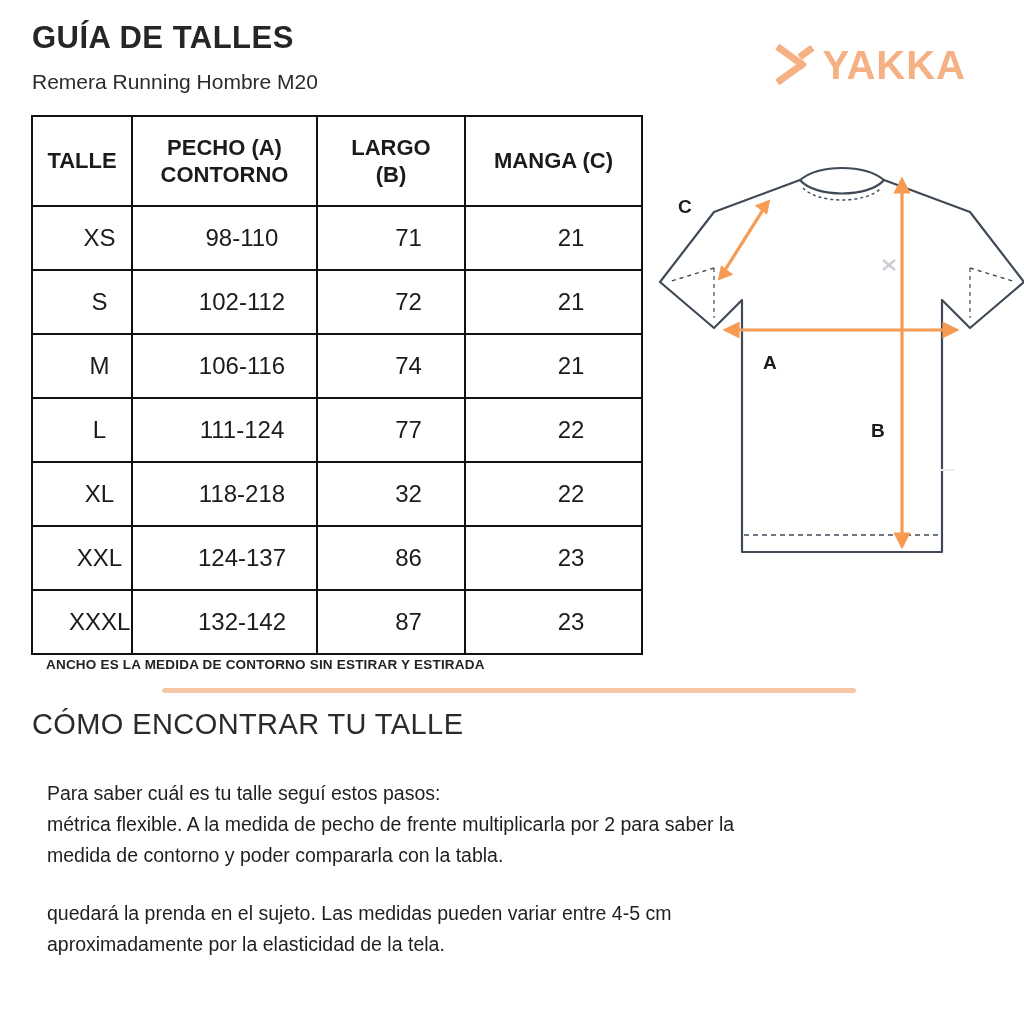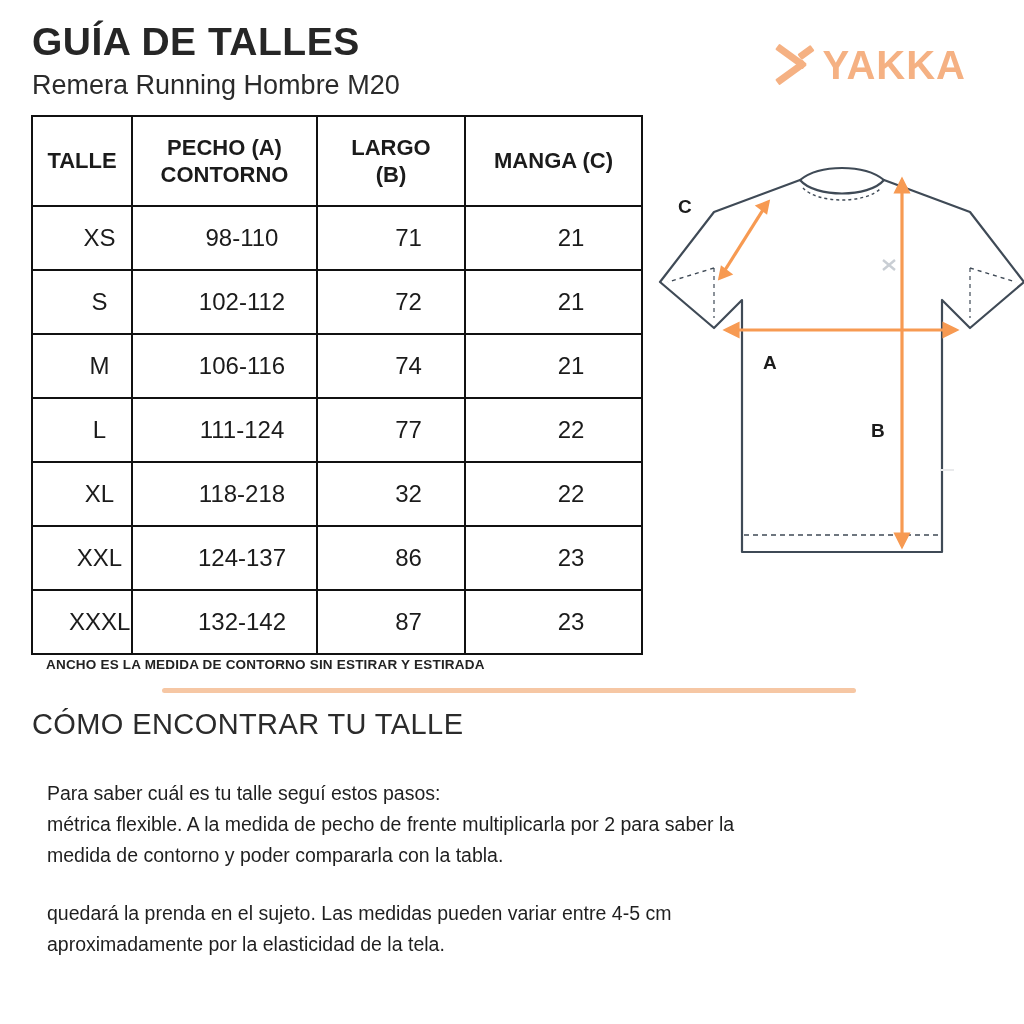--- a/index.html
+++ b/index.html
@@ -14,30 +14,30 @@
     font-family: "Liberation Sans", sans-serif;
     color: #1b1b1b;
     overflow: hidden;
   }
 
   
   .title {
     position: absolute;
     left: 32px;
     top: 20px;
-    font-size: 39px;
+    font-size: 31px;
     font-weight: 700;
     letter-spacing: 0.5px;
     color: #262626;
   }
   .subtitle {
     position: absolute;
     left: 32px;
     top: 70px;
-    font-size: 27px;
+    font-size: 21px;
     font-weight: 400;
     color: #2b2b2b;
   }
 
   
   .brand {
     position: absolute;
     right: 58px;
     top: 45px;
     display: flex;

